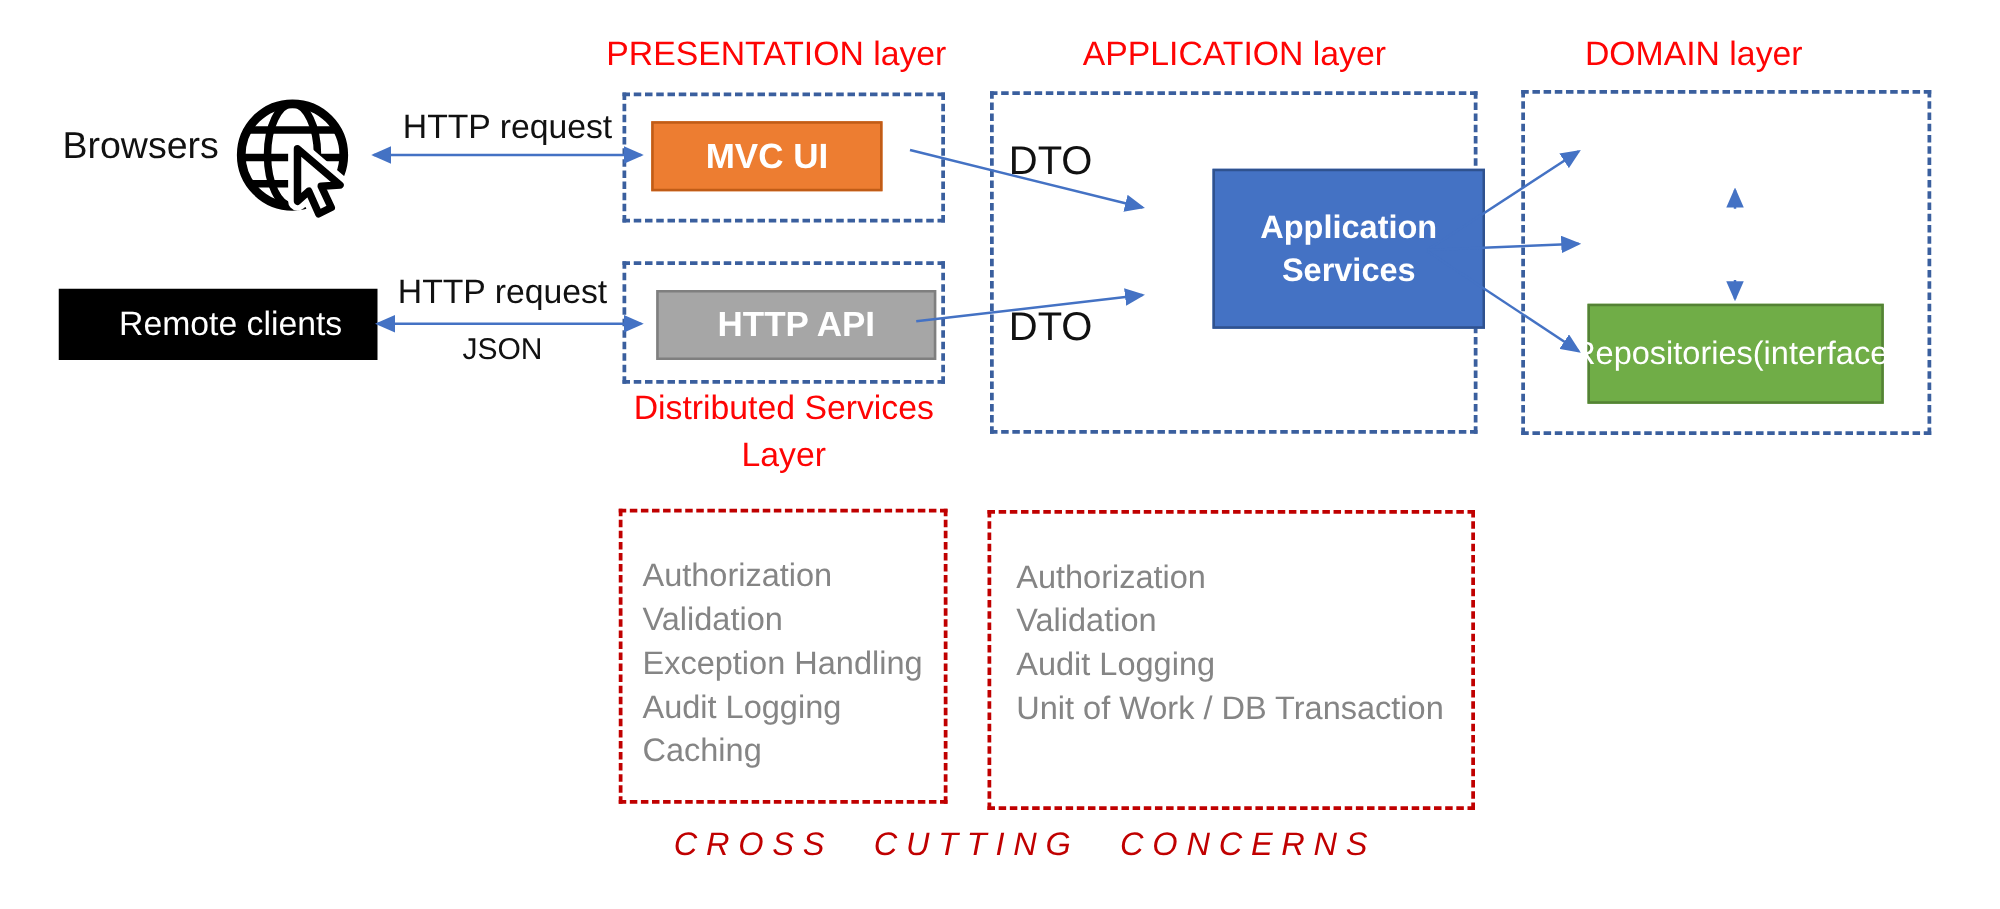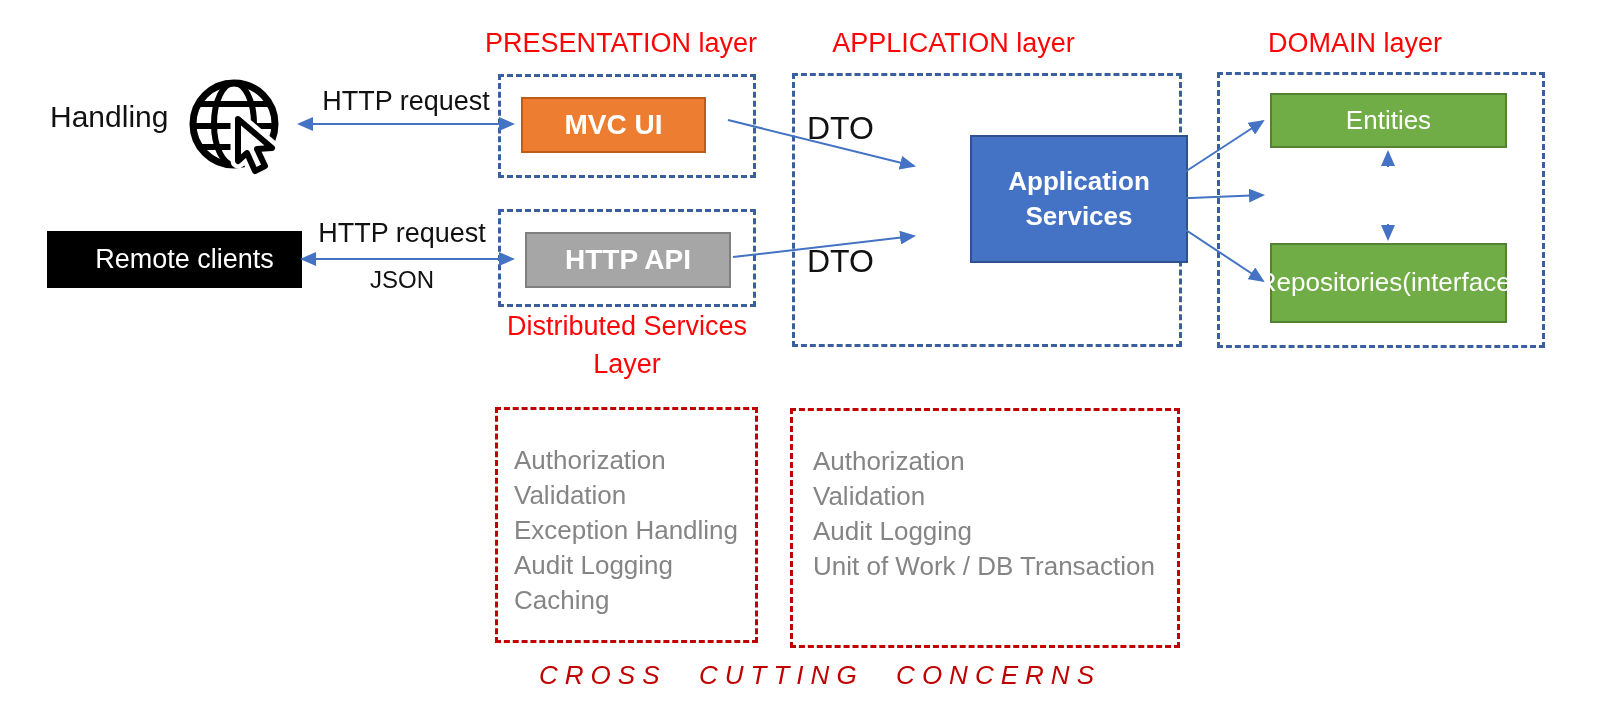--- a/index.html
+++ b/index.html
@@ -36,24 +36,24 @@
     letter-spacing:0.27em;word-spacing:0.7em;white-space:nowrap;
   }
   svg.overlay{position:absolute;left:0;top:0;pointer-events:none;}
 </style>
 </head>
 <body>
 
 <div id="stage">
 
   <div class="abs layer-title" style="left:485px;top:28px;width:260px;">PRESENTATION layer</div>
-  <div class="abs layer-title" style="left:766px;top:28px;width:375px;">APPLICATION layer</div>
+  <div class="abs layer-title" style="left:800px;top:28px;width:375px;">APPLICATION layer</div>
   <div class="abs layer-title" style="left:1190px;top:28px;width:330px;">DOMAIN layer</div>
 
-  <div class="abs" style="left:50px;top:100px;font-size:30px;color:#111;">Handling</div>
+  <div class="abs" style="left:50px;top:100px;font-size:30px;color:#111;">Browsers</div>
 
   <svg class="abs" style="left:186px;top:73px;" width="112" height="112" viewBox="0 0 112 112">
     <g fill="none" stroke="#000" stroke-width="7">
       <circle cx="48" cy="51" r="41"></circle>
     </g>
     <g fill="none" stroke="#000" stroke-width="6">
       <ellipse cx="48" cy="51" rx="20" ry="41"></ellipse>
       <line x1="14" y1="31" x2="82" y2="31"></line>
       <line x1="7" y1="53" x2="89" y2="53"></line>
       <line x1="14" y1="74" x2="82" y2="74"></line>
@@ -71,38 +71,35 @@
   <div class="abs flow-label" style="left:306px;top:86px;width:200px;">HTTP request</div>
   <div class="abs flow-label" style="left:302px;top:218px;width:200px;">HTTP request</div>
   <div class="abs flow-label" style="left:302px;top:266px;width:200px;font-size:24px;">JSON</div>
 
   <div class="abs dash-blue" style="left:498px;top:74px;width:258px;height:104px;"></div>
   <div class="abs node node-orange" style="left:521px;top:97px;width:185px;height:56px;">
     <span>MVC UI</span>
   </div>
 
   <div class="abs dash-blue" style="left:498px;top:209px;width:258px;height:98px;"></div>
-  <div class="abs node node-gray" style="left:525px;top:232px;width:206px;height:56px;">
+  <div class="abs node node-gray" style="left:525px;top:232px;width:224px;height:56px;">
     <span>HTTP API</span>
   </div>
 
   <div class="abs red-caption" style="left:497px;top:311px;width:260px;">Distributed Services</div>
   <div class="abs red-caption" style="left:497px;top:349px;width:260px;">Layer</div>
 
   <div class="abs dash-blue" style="left:792px;top:73px;width:390px;height:274px;"></div>
   <div class="abs dto" style="left:807px;top:110px;">DTO</div>
   <div class="abs dto" style="left:807px;top:243px;">DTO</div>
   <div class="abs node node-blue" style="left:970px;top:135px;width:218px;height:128px;">
     <span>Application Services</span>
   </div>
 
   <div class="abs dash-blue" style="left:1217px;top:72px;width:328px;height:276px;"></div>
-  <div class="abs node node-green" style="left:1270px;top:93px;width:237px;height:55px;">
-    <span>Entities</span>
-  </div>
   <div class="abs node node-green" style="left:1270px;top:243px;width:237px;height:80px;flex-direction:row;">
     <span>Repositories</span>
     <span>(interface)</span>
   </div>
 
   <div class="abs dash-red" style="left:495px;top:407px;width:263px;height:236px;">
     <div class="concern-list" style="padding:33px 0 0 16px;">
       <div>Authorization</div>
       <div>Validation</div>
       <div>Exception Handling</div>

